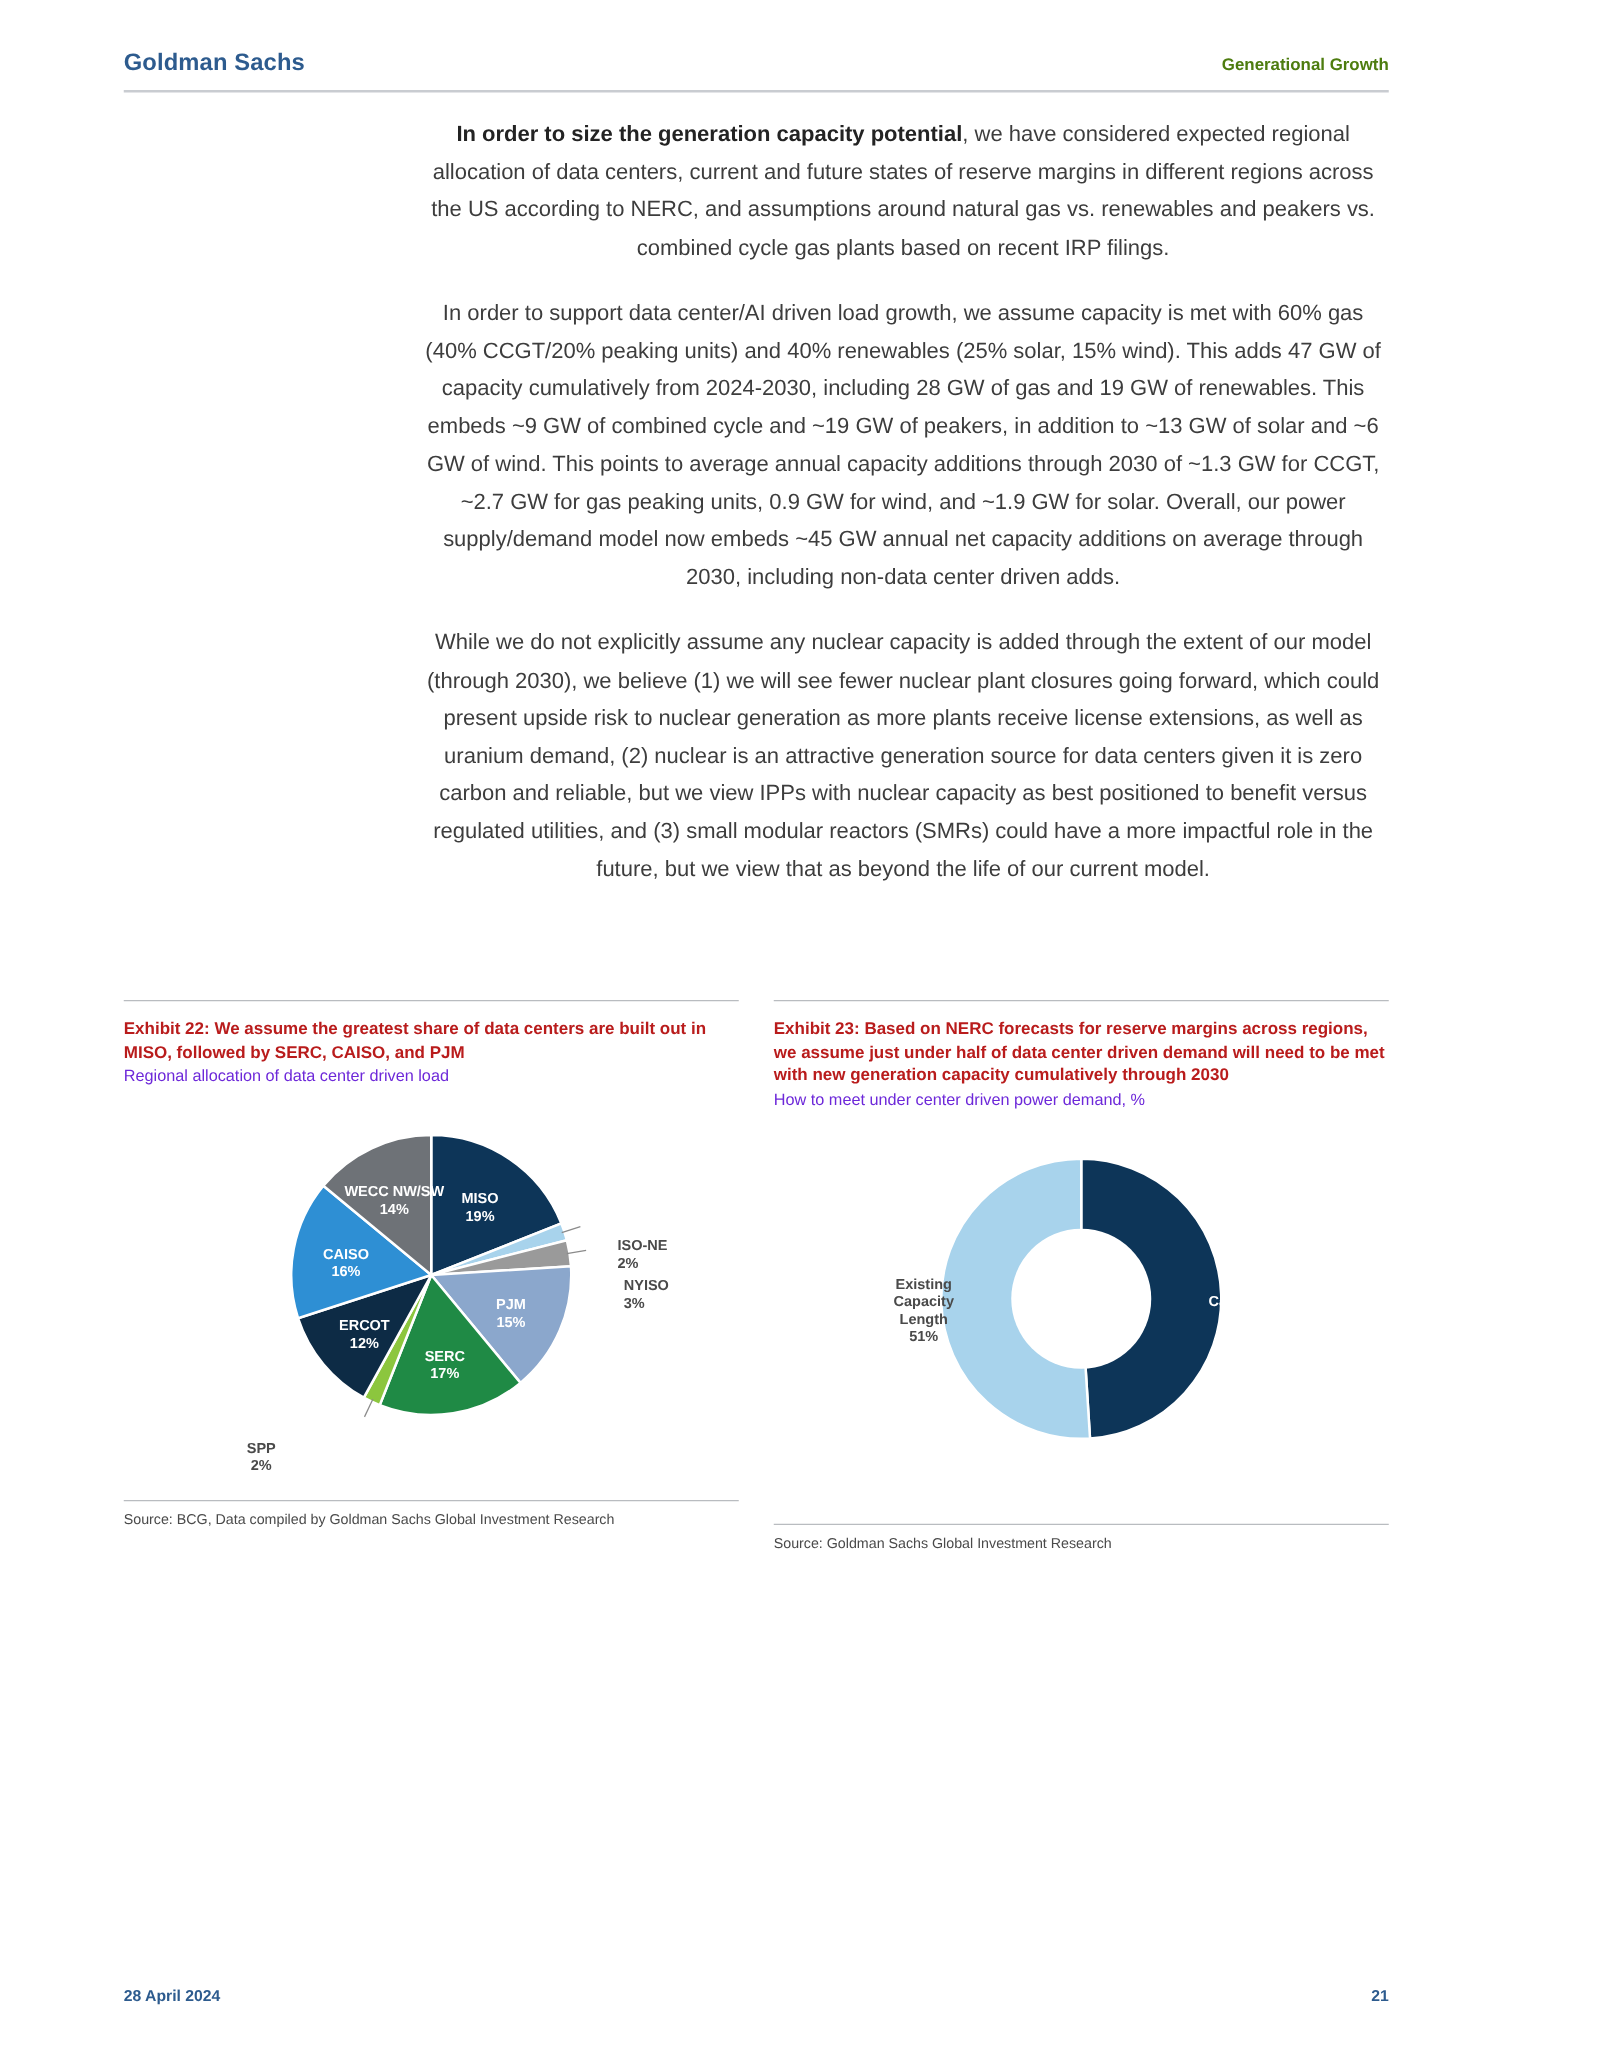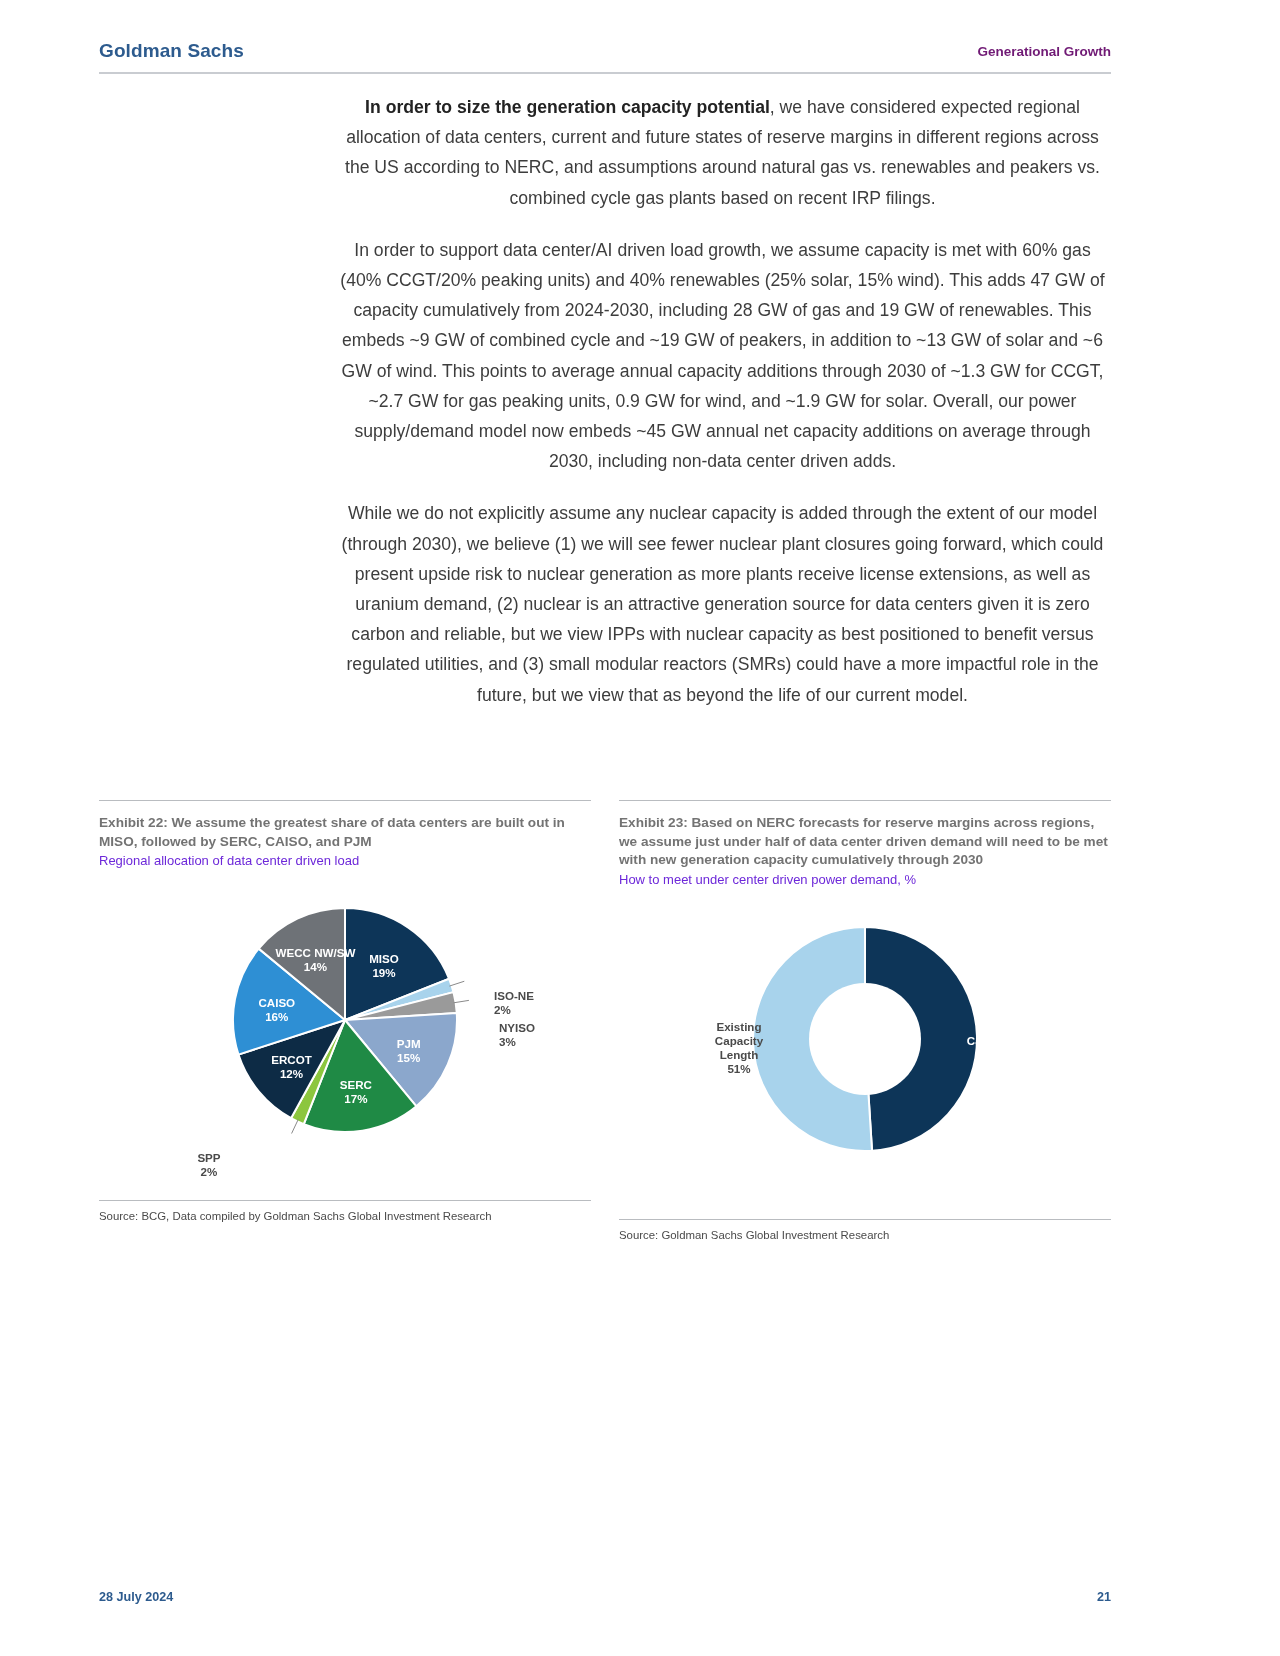--- a/index.html
+++ b/index.html
@@ -29,21 +29,21 @@
   }
   .brand {
     font-size: 19px;
     font-weight: 700;
     color: #2d5b8e;
     letter-spacing: 0.1px;
   }
   .header-right {
     font-size: 13.5px;
     font-weight: 700;
-    color: #701a75;
+    color: #4d7c0f;
     padding-top: 4px;
   }
 
   
   .body-col {
     position: absolute;
     left: 335px;
     top: 92px;
     width: 775px;
   }
@@ -69,21 +69,21 @@
   .exhibit {
     width: 492px;
     border-top: 1px solid #b9bcc0;
     padding-top: 13px;
     position: relative;
   }
   .ex-title {
     font-size: 13.6px;
     font-weight: 700;
     line-height: 18.6px;
-    color: #737373;
+    color: #b91c1c;
     margin: 0;
   }
   .ex-sub {
     font-size: 13px;
     line-height: 18px;
     color: #6d28d9;
     margin: 1px 0 0 0;
     font-weight: 400;
   }
   .chart-area {
@@ -209,15 +209,15 @@
             <text x="120" y="184" text-anchor="middle" fill="#4a4a4a" class="donut-label">51%</text>
           </g>
       </svg>
     </div>
     <div class="ex-footer">Source: Goldman Sachs Global Investment Research</div>
   </div>
 
 </div>
 
 <div class="page-footer">
-  <div>28 July 2024</div>
+  <div>28 April 2024</div>
   <div>21</div>
 </div>
 
 </body></html>

